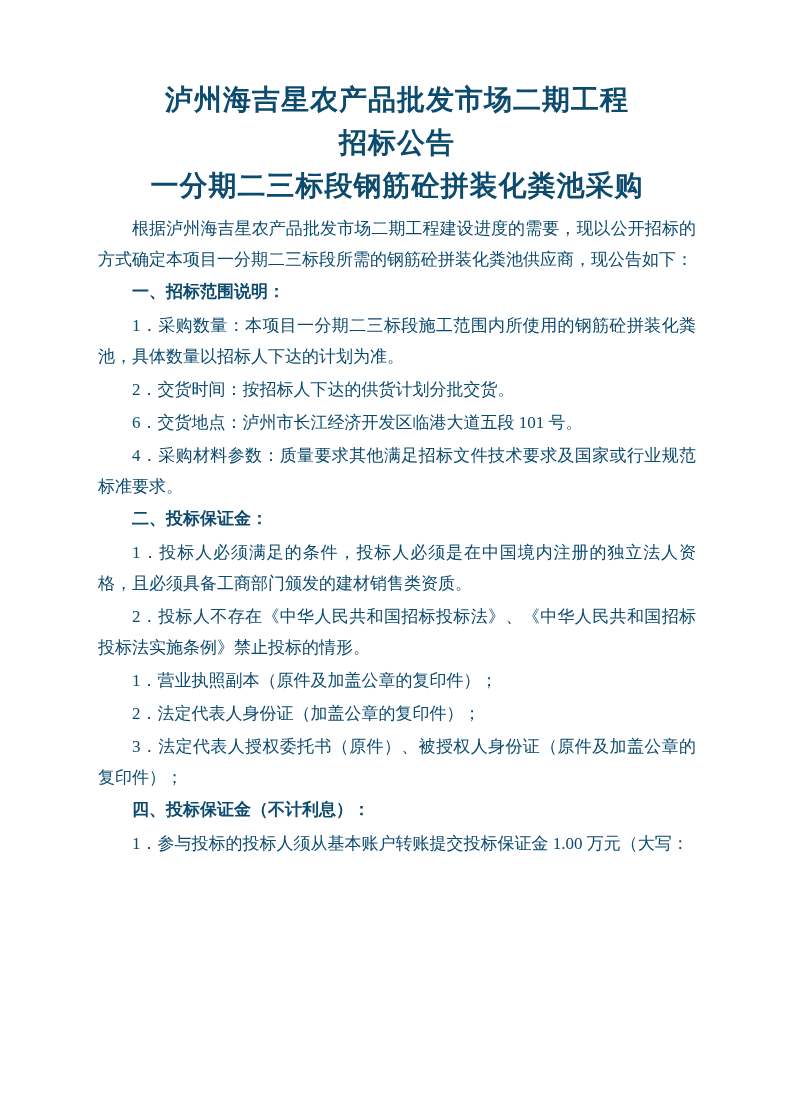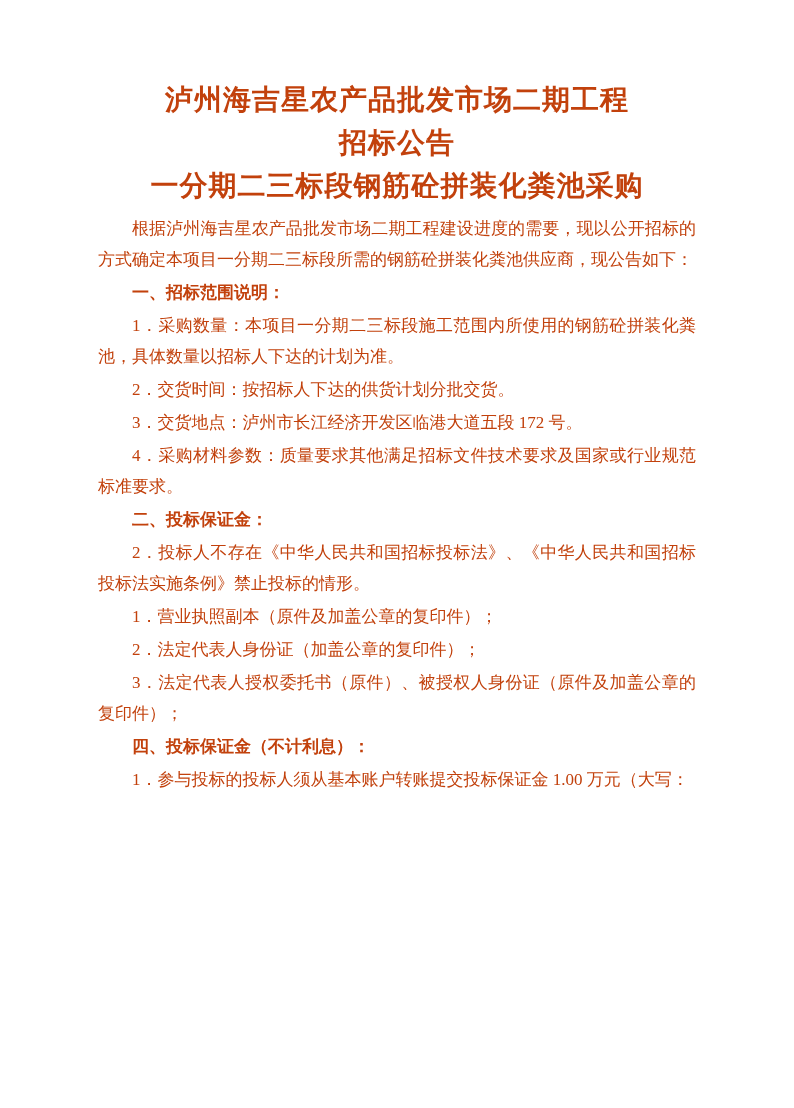--- a/index.html
+++ b/index.html
@@ -7,21 +7,21 @@
     padding: 0;
     background: #ffffff;
   }
   .page {
     position: relative;
     width: 794px;
     height: 1108px;
     box-sizing: border-box;
     padding: 78px 96px 0 96px;
     background: #ffffff;
-    color: #c2410c;
+    color: #0c4a6e;
     overflow: hidden;
   }
   .doc-title {
     margin: 0 0 6px 0;
     font-family: "Liberation Sans", "DejaVu Sans", sans-serif;
     font-weight: bold;
     font-size: 28px;
     line-height: 43px;
     text-align: center;
     letter-spacing: 1px;
@@ -31,43 +31,44 @@
   }
   .doc-body p {
     margin: 2px;
     font-family: "Liberation Serif", "DejaVu Serif", serif;
     font-size: 17px;
     line-height: 31px;
     text-align: justify;
     text-indent: 2em;
   }
   .doc-body p.heading {
-    font-family: Liberation Serif, serif;
+    font-family: Liberation Mono, monospace;
     font-weight: bold;
   }
 </style>
 </head>
 <body>
 
 <div class="page">
 
   <h1 class="doc-title">
     <span class="title-line">泸州海吉星农产品批发市场二期工程</span>
     <span class="title-line">招标公告</span>
     <span class="title-line">一分期二三标段钢筋砼拼装化粪池采购</span>
   </h1>
 
   <div class="doc-body">
     <p>根据泸州海吉星农产品批发市场二期工程建设进度的需要，现以公开招标的方式确定本项目一分期二三标段所需的钢筋砼拼装化粪池供应商，现公告如下：</p>
     <p class="heading">一、招标范围说明：</p>
     <p>1．采购数量：本项目一分期二三标段施工范围内所使用的钢筋砼拼装化粪池，具体数量以招标人下达的计划为准。</p>
     <p>2．交货时间：按招标人下达的供货计划分批交货。</p>
-    <p>3．交货地点：泸州市长江经济开发区临港大道五段 172 号。</p>
+    <p>6．交货地点：泸州市长江经济开发区临港大道五段 101 号。</p>
     <p>4．采购材料参数：质量要求其他满足招标文件技术要求及国家或行业规范标准要求。</p>
     <p class="heading">二、投标保证金：</p>
+    <p>1．投标人必须满足的条件，投标人必须是在中国境内注册的独立法人资格，且必须具备工商部门颁发的建材销售类资质。</p>
     <p>2．投标人不存在《中华人民共和国招标投标法》、《中华人民共和国招标投标法实施条例》禁止投标的情形。</p>
     <p>1．营业执照副本（原件及加盖公章的复印件）；</p>
     <p>2．法定代表人身份证（加盖公章的复印件）；</p>
     <p>3．法定代表人授权委托书（原件）、被授权人身份证（原件及加盖公章的复印件）；</p>
     <p class="heading">四、投标保证金（不计利息）：</p>
     <p>1．参与投标的投标人须从基本账户转账提交投标保证金 1.00 万元（大写：</p>
   </div>
 
 </div>
 

